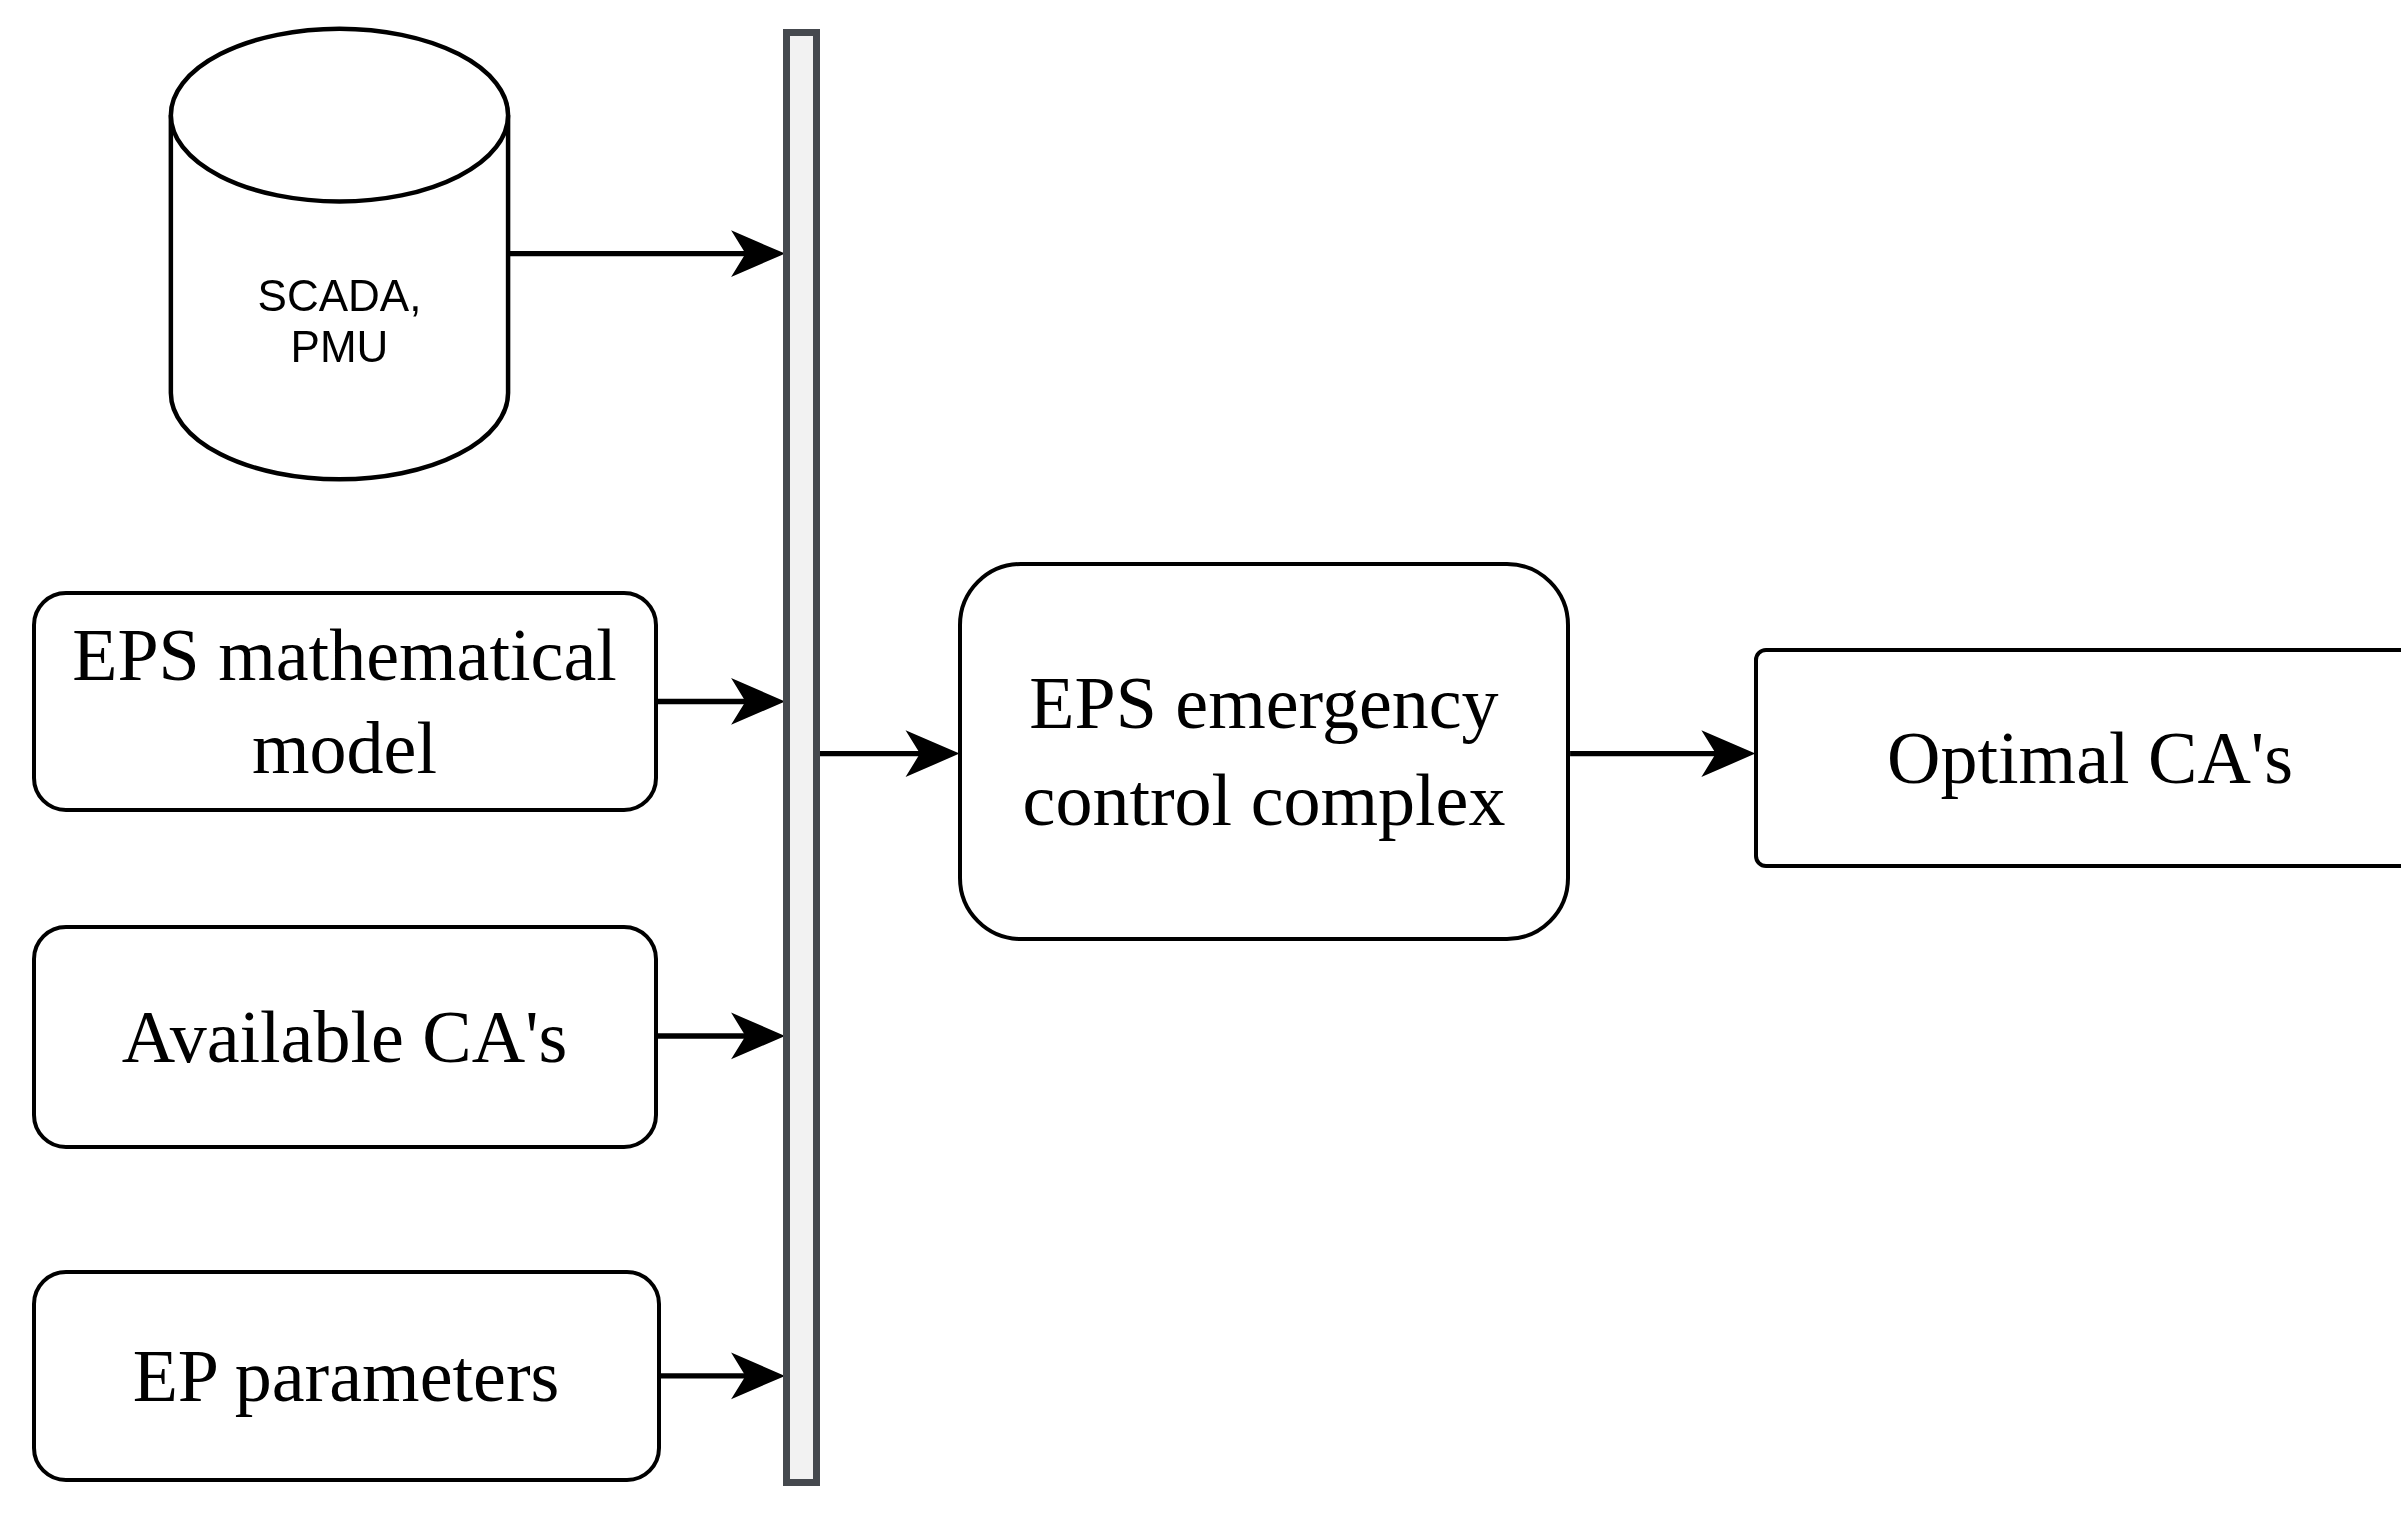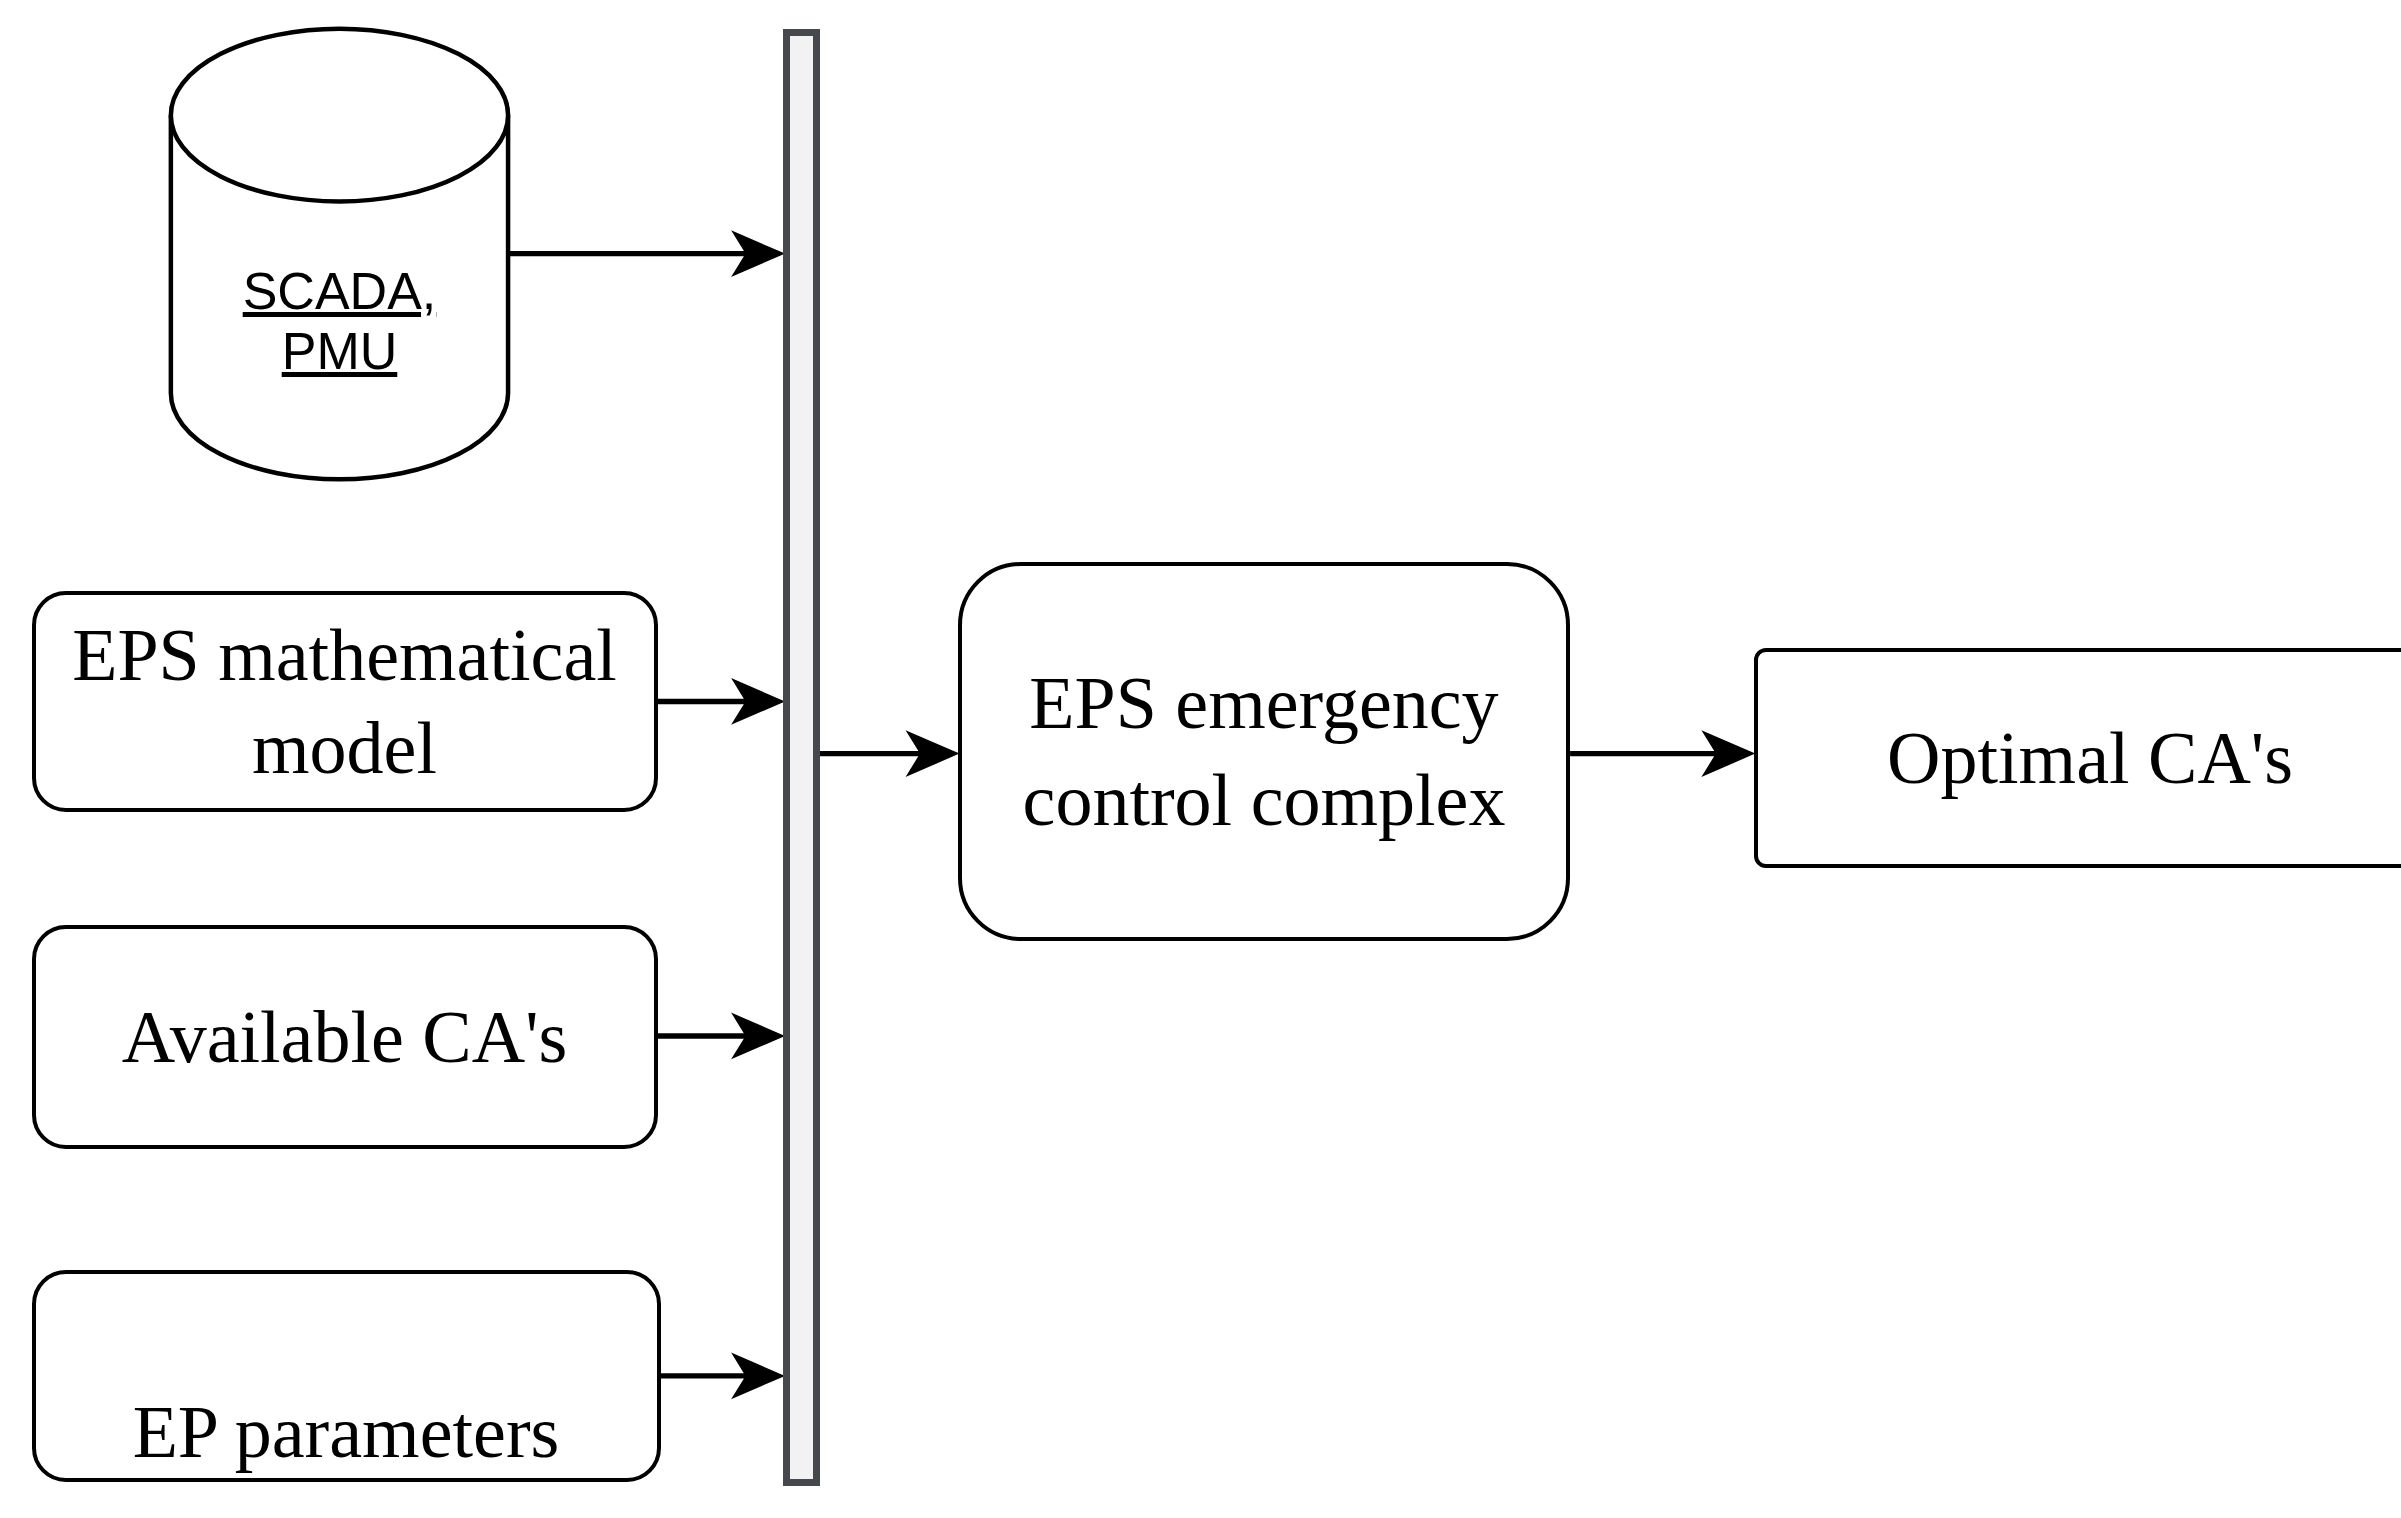--- a/index.html
+++ b/index.html
@@ -29,38 +29,37 @@
     white-space: pre-line;
   }
   .serif-label {
     font-family: "Liberation Serif", serif;
     font-size: 74px;
     line-height: 1.25;
     color: #000000;
   }
   .sans-label {
     font-family: "Liberation Sans", sans-serif;
-    font-size: 52px;
+    font-size: 44px;
     line-height: 1.15;
     color: #000000;
-    text-decoration: underline;
   }
   .cyl-label {
     position: absolute;
     left: 169px; top: 227px;
     width: 341px; height: 189px;
     display: flex;
     align-items: center;
     justify-content: center;
     text-align: center;
     white-space: pre-line;
   }
   #box-eps-model        { left: 31.5px;   top: 591px;  width: 626px; height: 221px; }
   #box-available-ca     { left: 31.5px;   top: 925px; width: 626px; height: 224px; }
-  #box-ep-parameters    { left: 31.5px;   top: 1270px; width: 629px; height: 212px; align-items: flex-end; }
+  #box-ep-parameters    { left: 31.5px;   top: 1270px; width: 629px; height: 212px; }
   #box-control-complex  { left: 958px; top: 562px;  width: 612px; height: 379px; border-radius: 63px; line-height: 1.3; }
   #box-optimal-ca       { left: 1754px; top: 648px;  width: 672px; height: 220px; border-radius: 12px; }
   .bus-bar {
     position: absolute;
     left: 783px; top: 29px;
     width: 37px; height: 1457px;
     box-sizing: border-box;
     background: #f2f2f2;
     border: 7.2px solid #45494e;
   }

